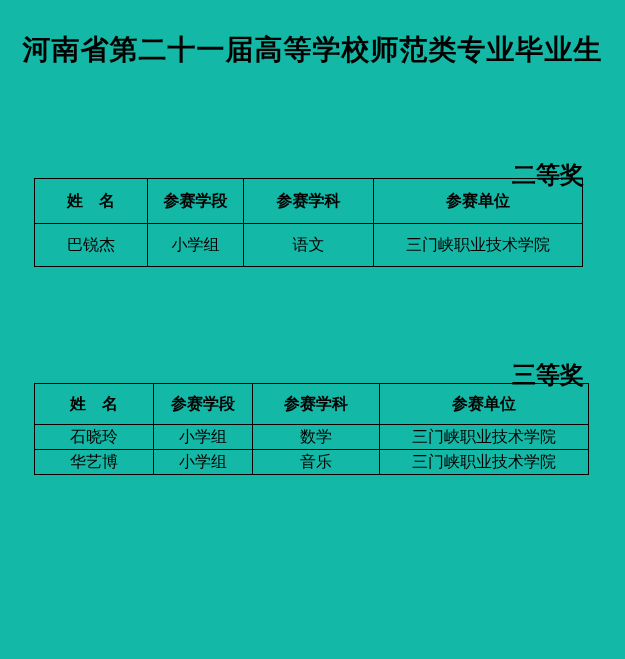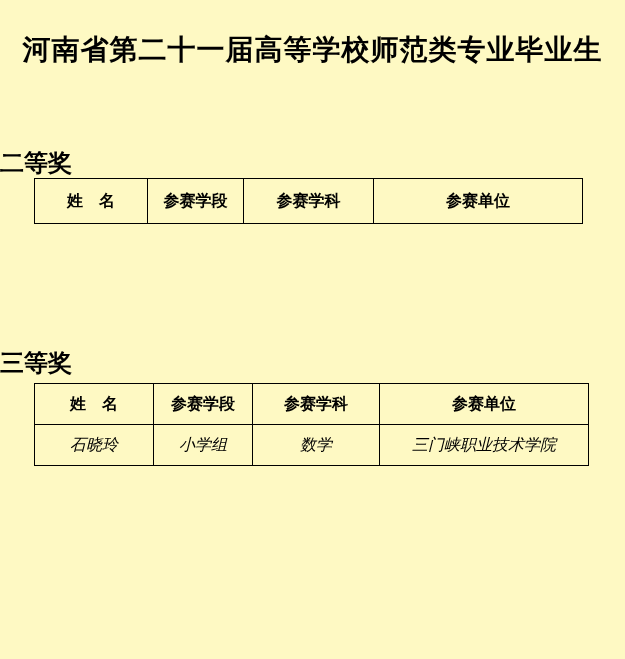--- a/index.html
+++ b/index.html
@@ -4,21 +4,21 @@
 <style>
   html, body {
     margin: 0;
     padding: 0;
     background: #ffffff;
   }
   .page {
     position: relative;
     width: 625px;
     height: 659px;
-    background: #fef9c3;
+    background: #14b8a6;
     color: #000000;
     overflow: hidden;
   }
   .doc-title {
     position: absolute;
     top: 26px;
     left: 0;
     width: 625px;
     margin: 0;
     text-align: center;
@@ -27,22 +27,22 @@
     font-size: 28px;
     line-height: 48px;
     letter-spacing: 1px;
   }
   .title-line { display: block; }
 
   .section-heading {
     position: absolute;
     left: 0;
     width: 572px;
-    margin: 0;
-    text-align: left;
+    margin: 12px;
+    text-align: right;
     font-family: "Liberation Sans", "DejaVu Sans", sans-serif;
     font-weight: bold;
     font-size: 24px;
     line-height: 26px;
   }
   .heading-second { top: 150px; }
   .heading-third  { top: 350px; }
 
   table.award-table {
     position: absolute;
@@ -80,21 +80,21 @@
     font-weight: bold;
     font-size: 16px;
   }
   table.award-table td {
     font-weight: normal;
   }
 
   table.table-second thead tr { height: 45px; }
   table.table-second tbody tr { height: 43px; }
   table.table-third  thead tr { height: 41px; }
-  table.table-third  tbody tr { height: 41px; font-style: italic; }
+  table.table-third  tbody tr { height: 25px; }
 </style>
 </head>
 <body>
 
 <div class="page">
 
   <h1 class="doc-title">
     <span class="title-line">河南省第二十一届高等学校师范类专业毕业生</span>
   </h1>
 
@@ -109,20 +109,26 @@
     </colgroup>
   <thead>
         <tr>
           <th>姓　名</th>
           <th>参赛学段</th>
           <th>参赛学科</th>
           <th>参赛单位</th>
         </tr>
       </thead>
       <tbody>
+        <tr>
+          <td>巴锐杰</td>
+          <td>小学组</td>
+          <td>语文</td>
+          <td>三门峡职业技术学院</td>
+        </tr>
       </tbody>
     </table>
 
   <h2 class="section-heading heading-third">三等奖</h2>
 
   <table class="award-table table-third">
     <colgroup>
       <col class="c1">
         <col class="c2">
         <col class="c3">
@@ -136,16 +142,22 @@
           <th>参赛单位</th>
         </tr>
       </thead>
       <tbody>
         <tr>
           <td>石晓玲</td>
           <td>小学组</td>
           <td>数学</td>
           <td>三门峡职业技术学院</td>
         </tr>
+        <tr>
+          <td>华艺博</td>
+          <td>小学组</td>
+          <td>音乐</td>
+          <td>三门峡职业技术学院</td>
+        </tr>
       </tbody>
     </table>
 
 </div>
 
 </body></html>

